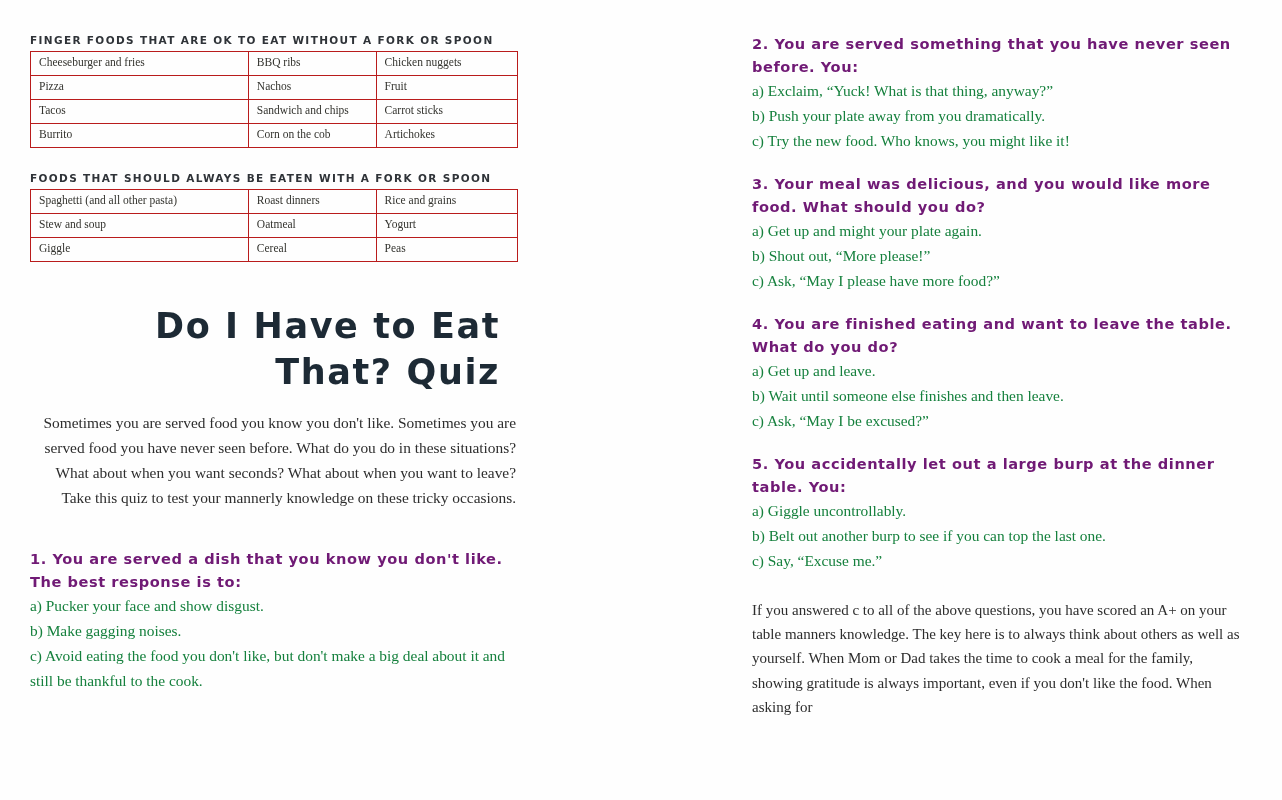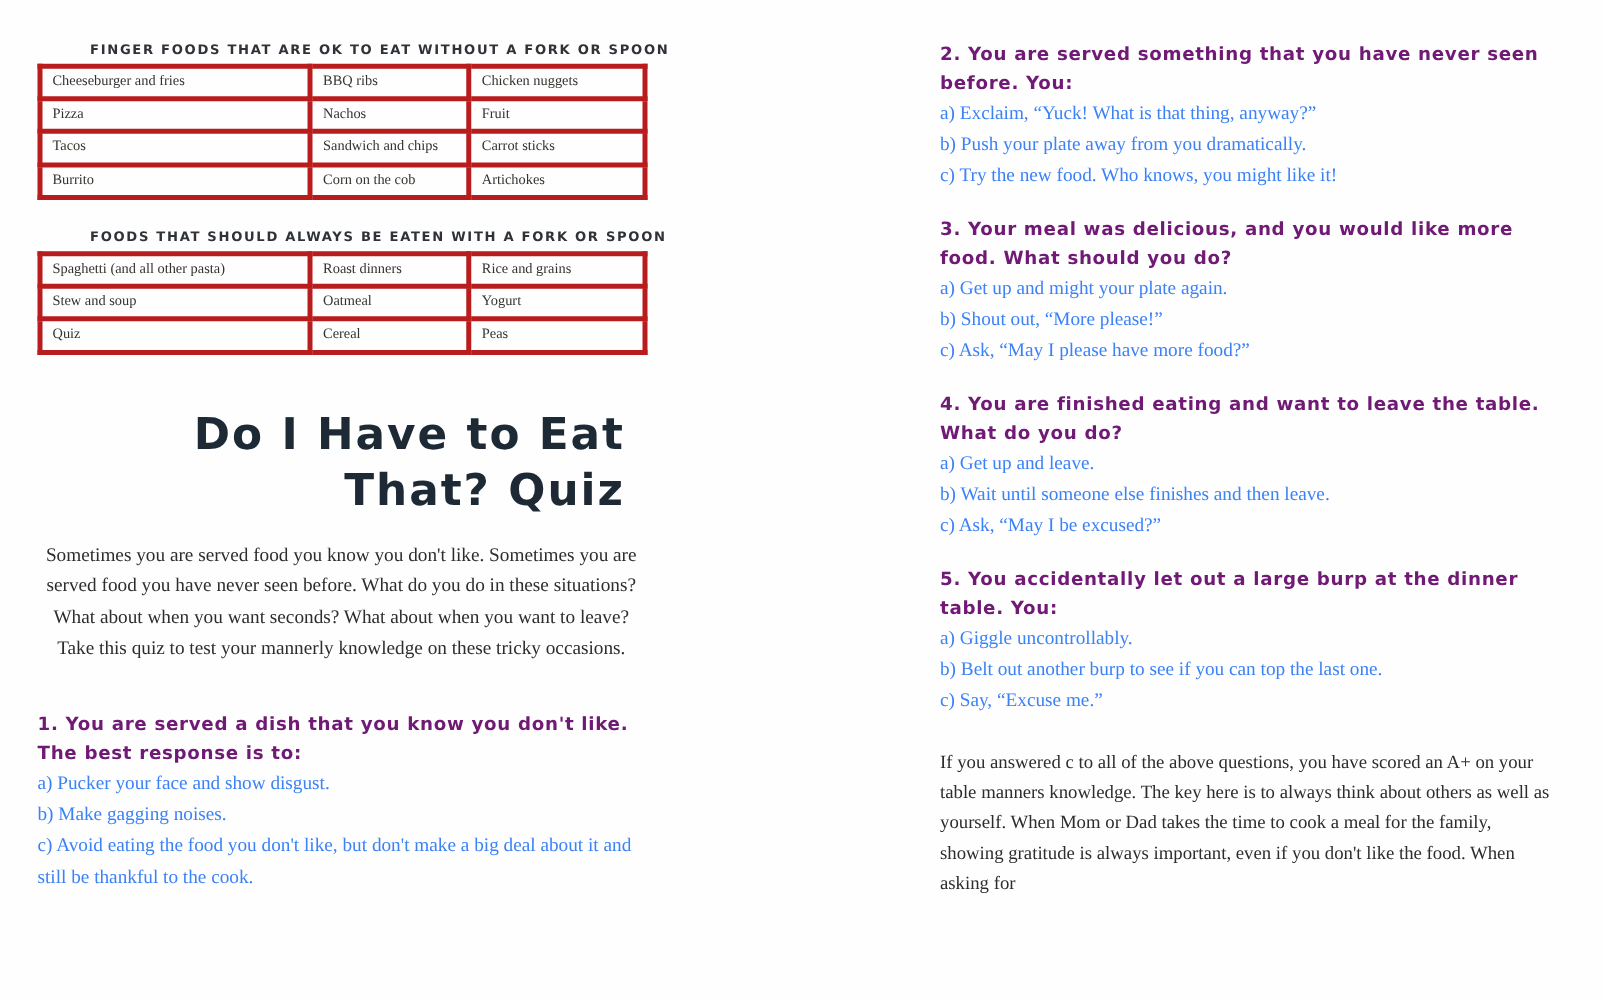--- a/index.html
+++ b/index.html
@@ -45,30 +45,29 @@
 
   .table-title {
     font-family: "DejaVu Sans", sans-serif;
     font-size: 10.5px;
     font-weight: bold;
     letter-spacing: 1.35px;
     color: #2f3338;
     text-transform: uppercase;
     margin-bottom: 5px;
     white-space: nowrap;
-    margin-left: 42px;
   }
 
   table.food-table {
     width: 488px;
     border-collapse: collapse;
     table-layout: fixed;
   }
   table.food-table td {
-    border: 4px solid #b91c1c;
+    border: 1px solid #b91c1c;
     padding: 4px 6px 5px 8px;
     font-family: "Liberation Serif", serif;
     font-size: 11.5px;
     line-height: 1.15;
     color: #33332e;
     vertical-align: middle;
     height: 24px;
     overflow: hidden;
     white-space: nowrap;
   }
@@ -90,42 +89,42 @@
     text-align: right;
   }
 
   
   .body-copy {
     font-family: "Liberation Serif", serif;
     font-size: 15.4px;
     line-height: 1.62;
     color: #2d2d2d;
     max-width: 486px;
-    text-align: center;
+    text-align: right;
   }
 
   .q-block { margin-top: 18px; }
   .q-block.first { margin-top: 36px; }
 
   .q-prompt {
     font-family: "DejaVu Sans", sans-serif;
     font-size: 14.6px;
     font-weight: bold;
     letter-spacing: 0.55px;
     line-height: 1.58;
     color: #701a75;
     max-width: 490px;
     margin-bottom: 1px;
   }
 
   .q-option {
     font-family: "Liberation Serif", serif;
     font-size: 15.4px;
     line-height: 1.62;
-    color: #3b82f6;
+    color: #15803d;
     max-width: 492px;
   }
 
   .closing-copy {
     font-family: "Liberation Serif", serif;
     font-size: 15px;
     line-height: 1.62;
     color: #2d2d2d;
     max-width: 492px;
     margin-top: 24px;
@@ -174,21 +173,21 @@
             <td>Spaghetti (and all other pasta)</td>
             <td>Roast dinners</td>
             <td>Rice and grains</td>
           </tr>
           <tr>
             <td>Stew and soup</td>
             <td>Oatmeal</td>
             <td>Yogurt</td>
           </tr>
           <tr>
-            <td>Quiz</td>
+            <td>Giggle</td>
             <td>Cereal</td>
             <td>Peas</td>
           </tr>
         </tbody>
       </table>
     </div>
 
     <h1 class="headline">Do I Have to Eat That? Quiz</h1>
 
     <p class="body-copy">Sometimes you are served food you know you don't like. Sometimes you are served food you have never seen before. What do you do in these situations? What about when you want seconds? What about when you want to leave? Take this quiz to test your mannerly knowledge on these tricky occasions.</p>

